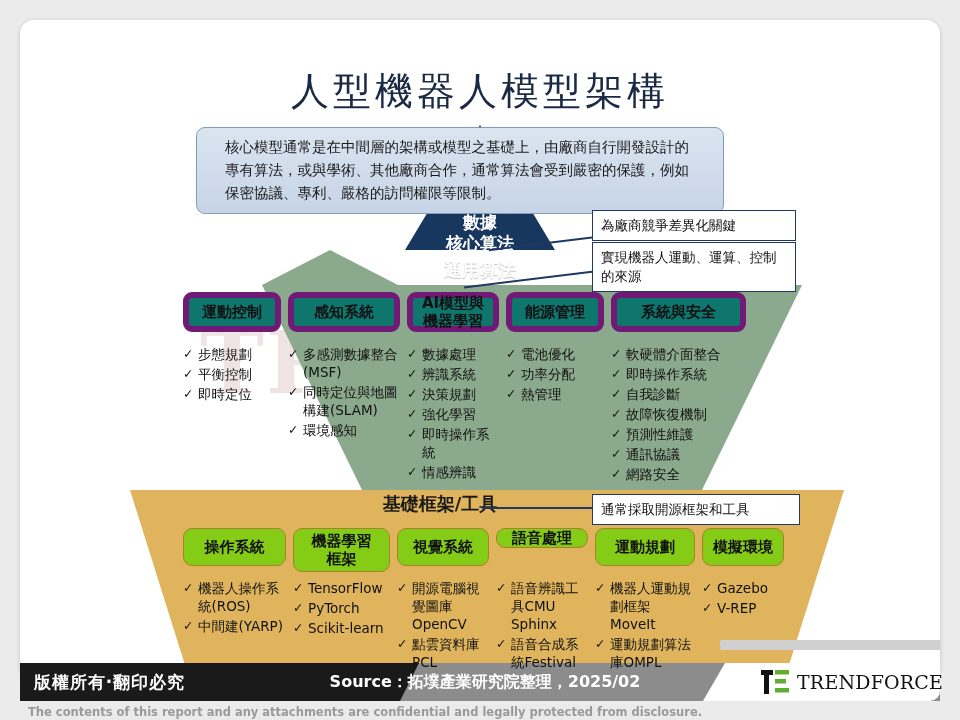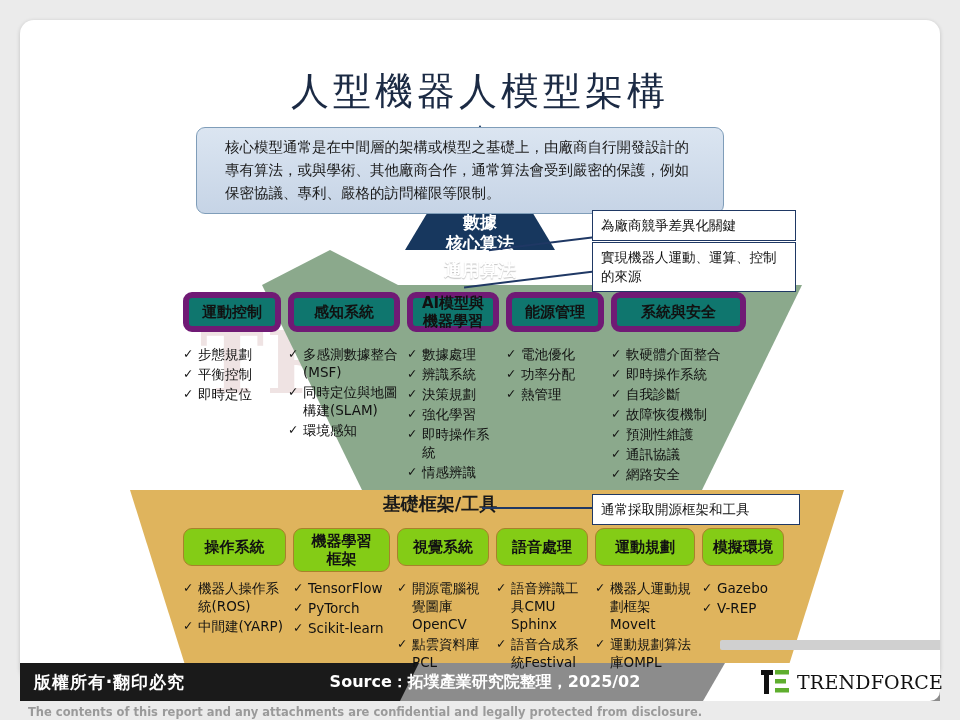--- a/index.html
+++ b/index.html
@@ -315,21 +315,21 @@
     <div class="nbox gold-box" style="width:103px;height:38px;">
       <span>操作系統</span>
     </div>
     <div class="nbox gold-box" style="width:97px;height:44px;flex-direction:column;">
       <span>機器學習</span>
       <span>框架</span>
     </div>
     <div class="nbox gold-box" style="width:92px;height:38px;">
       <span>視覺系統</span>
     </div>
-    <div class="nbox gold-box" style="width:92px;height:38px;">
+    <div class="nbox gold-box" style="width:92px;height:20px;">
       <span>語音處理</span>
     </div>
     <div class="nbox gold-box" style="width:100px;height:38px;">
       <span>運動規劃</span>
     </div>
     <div class="nbox gold-box" style="width:82px;height:38px;">
       <span>模擬環境</span>
     </div>
   </div>
 

